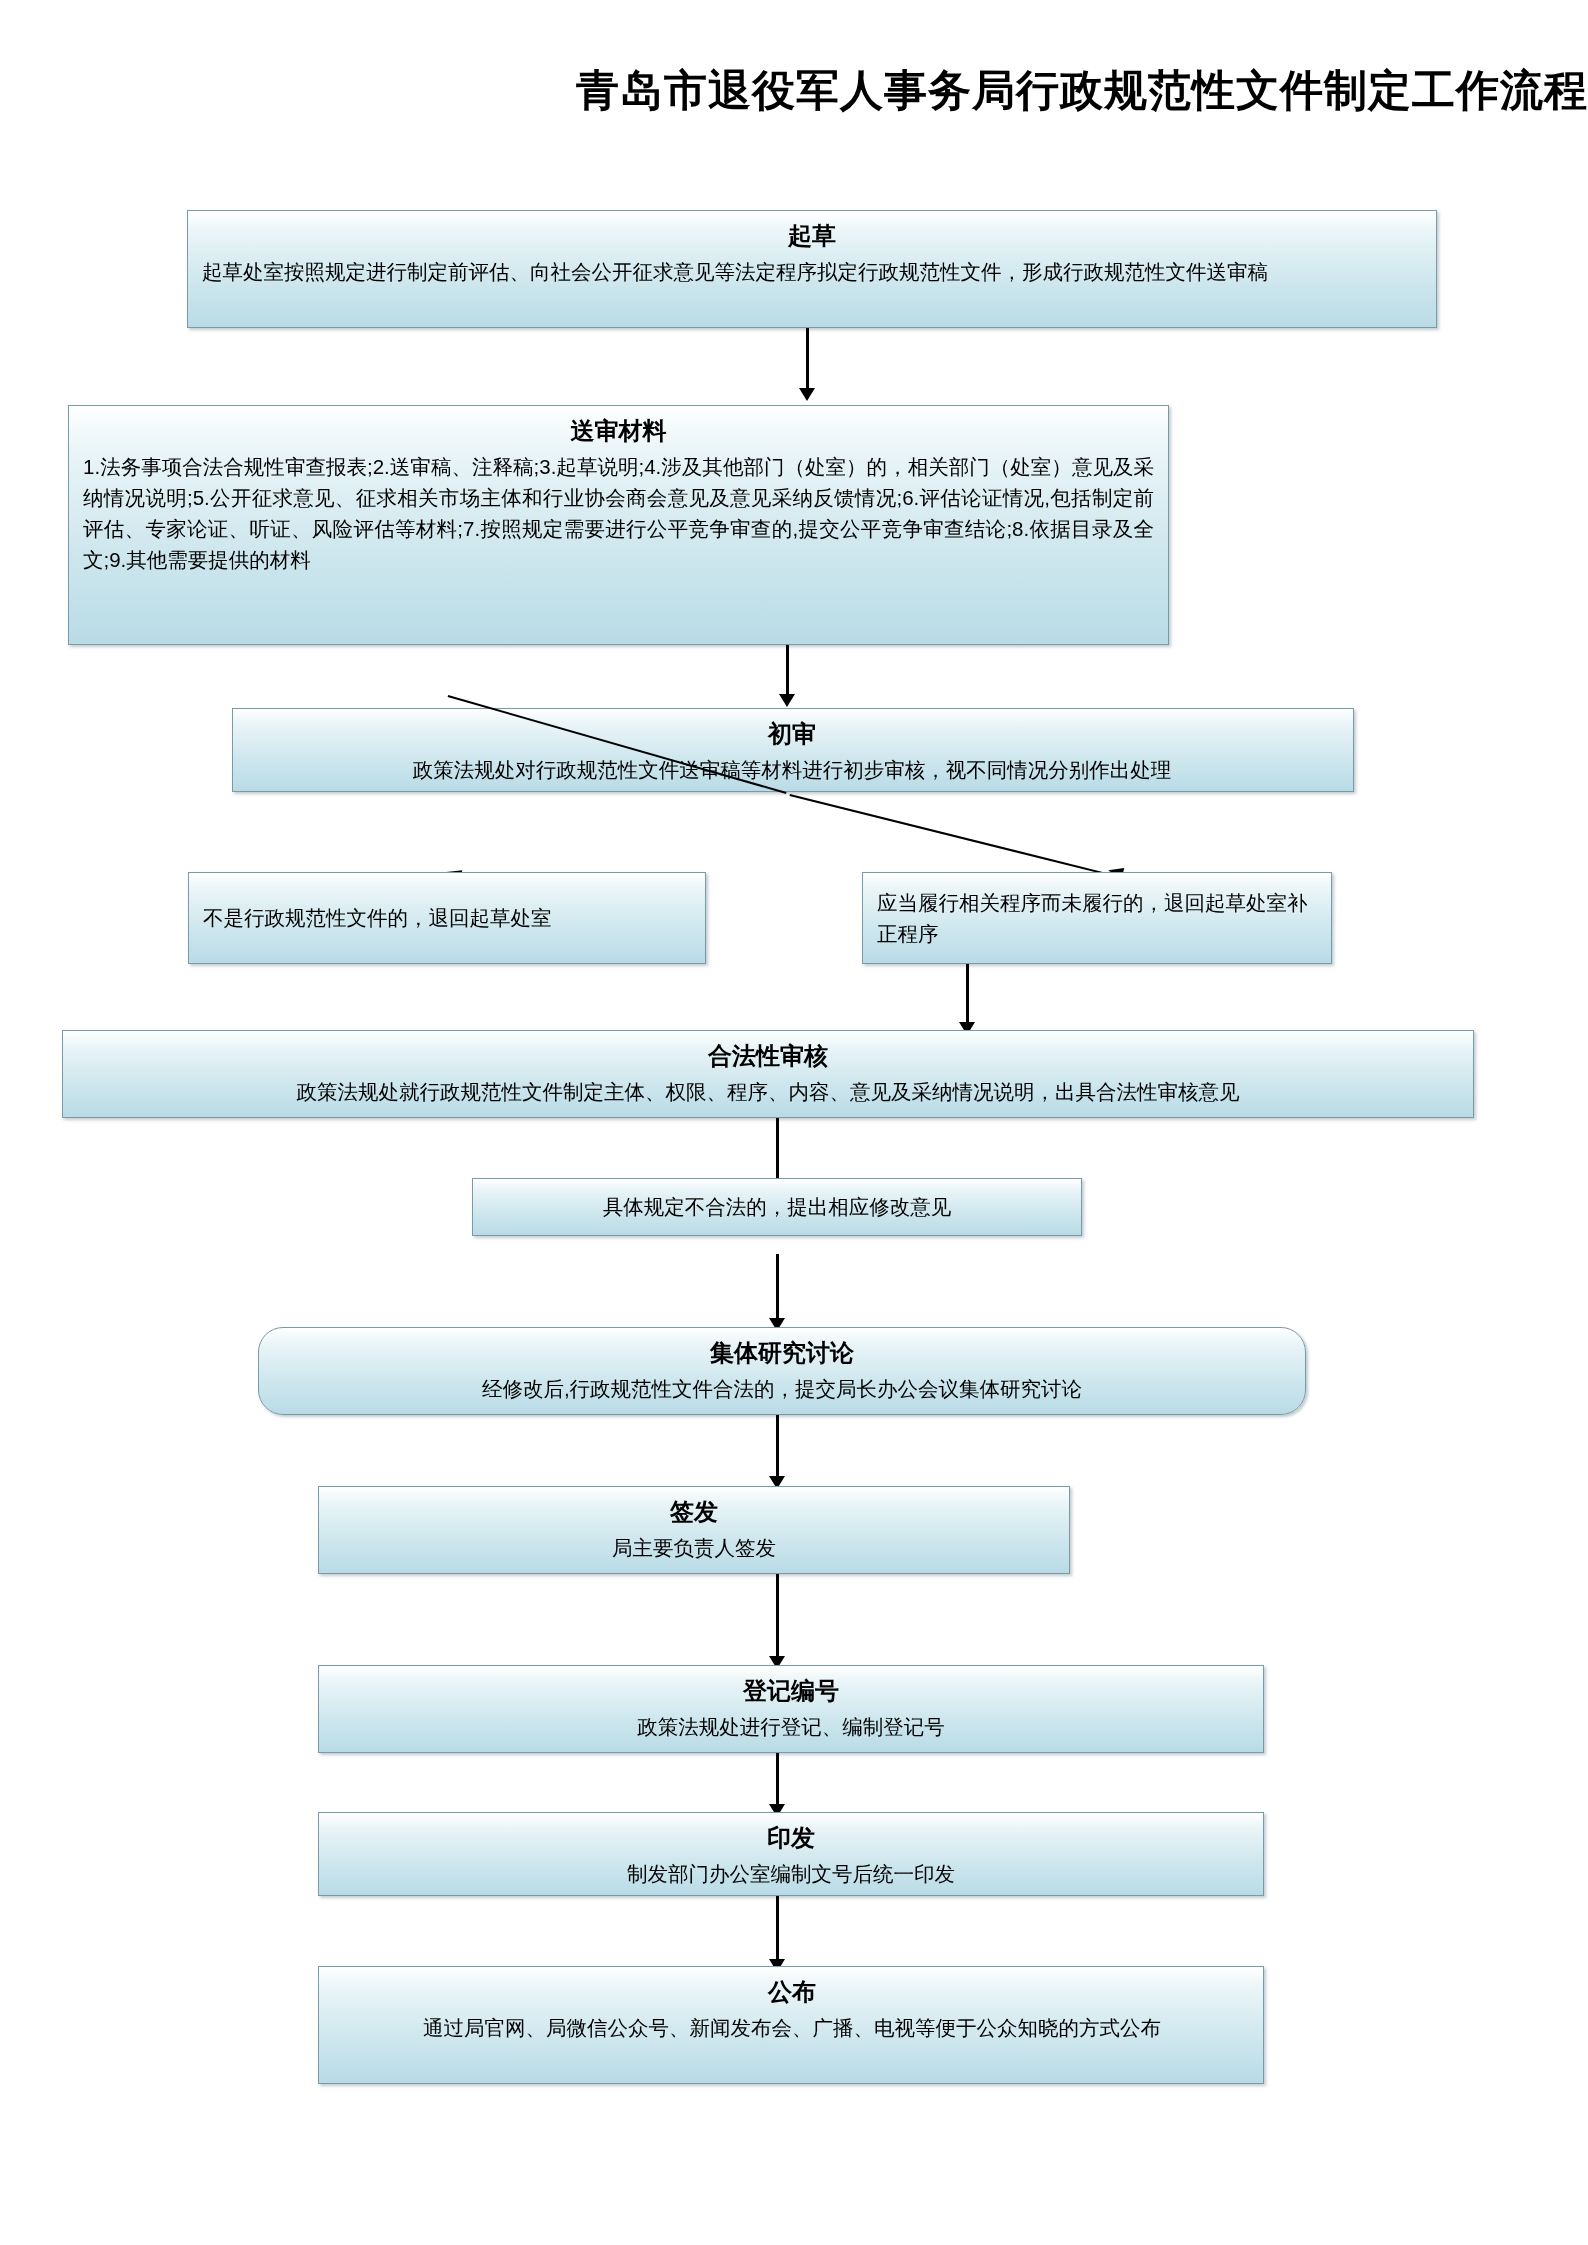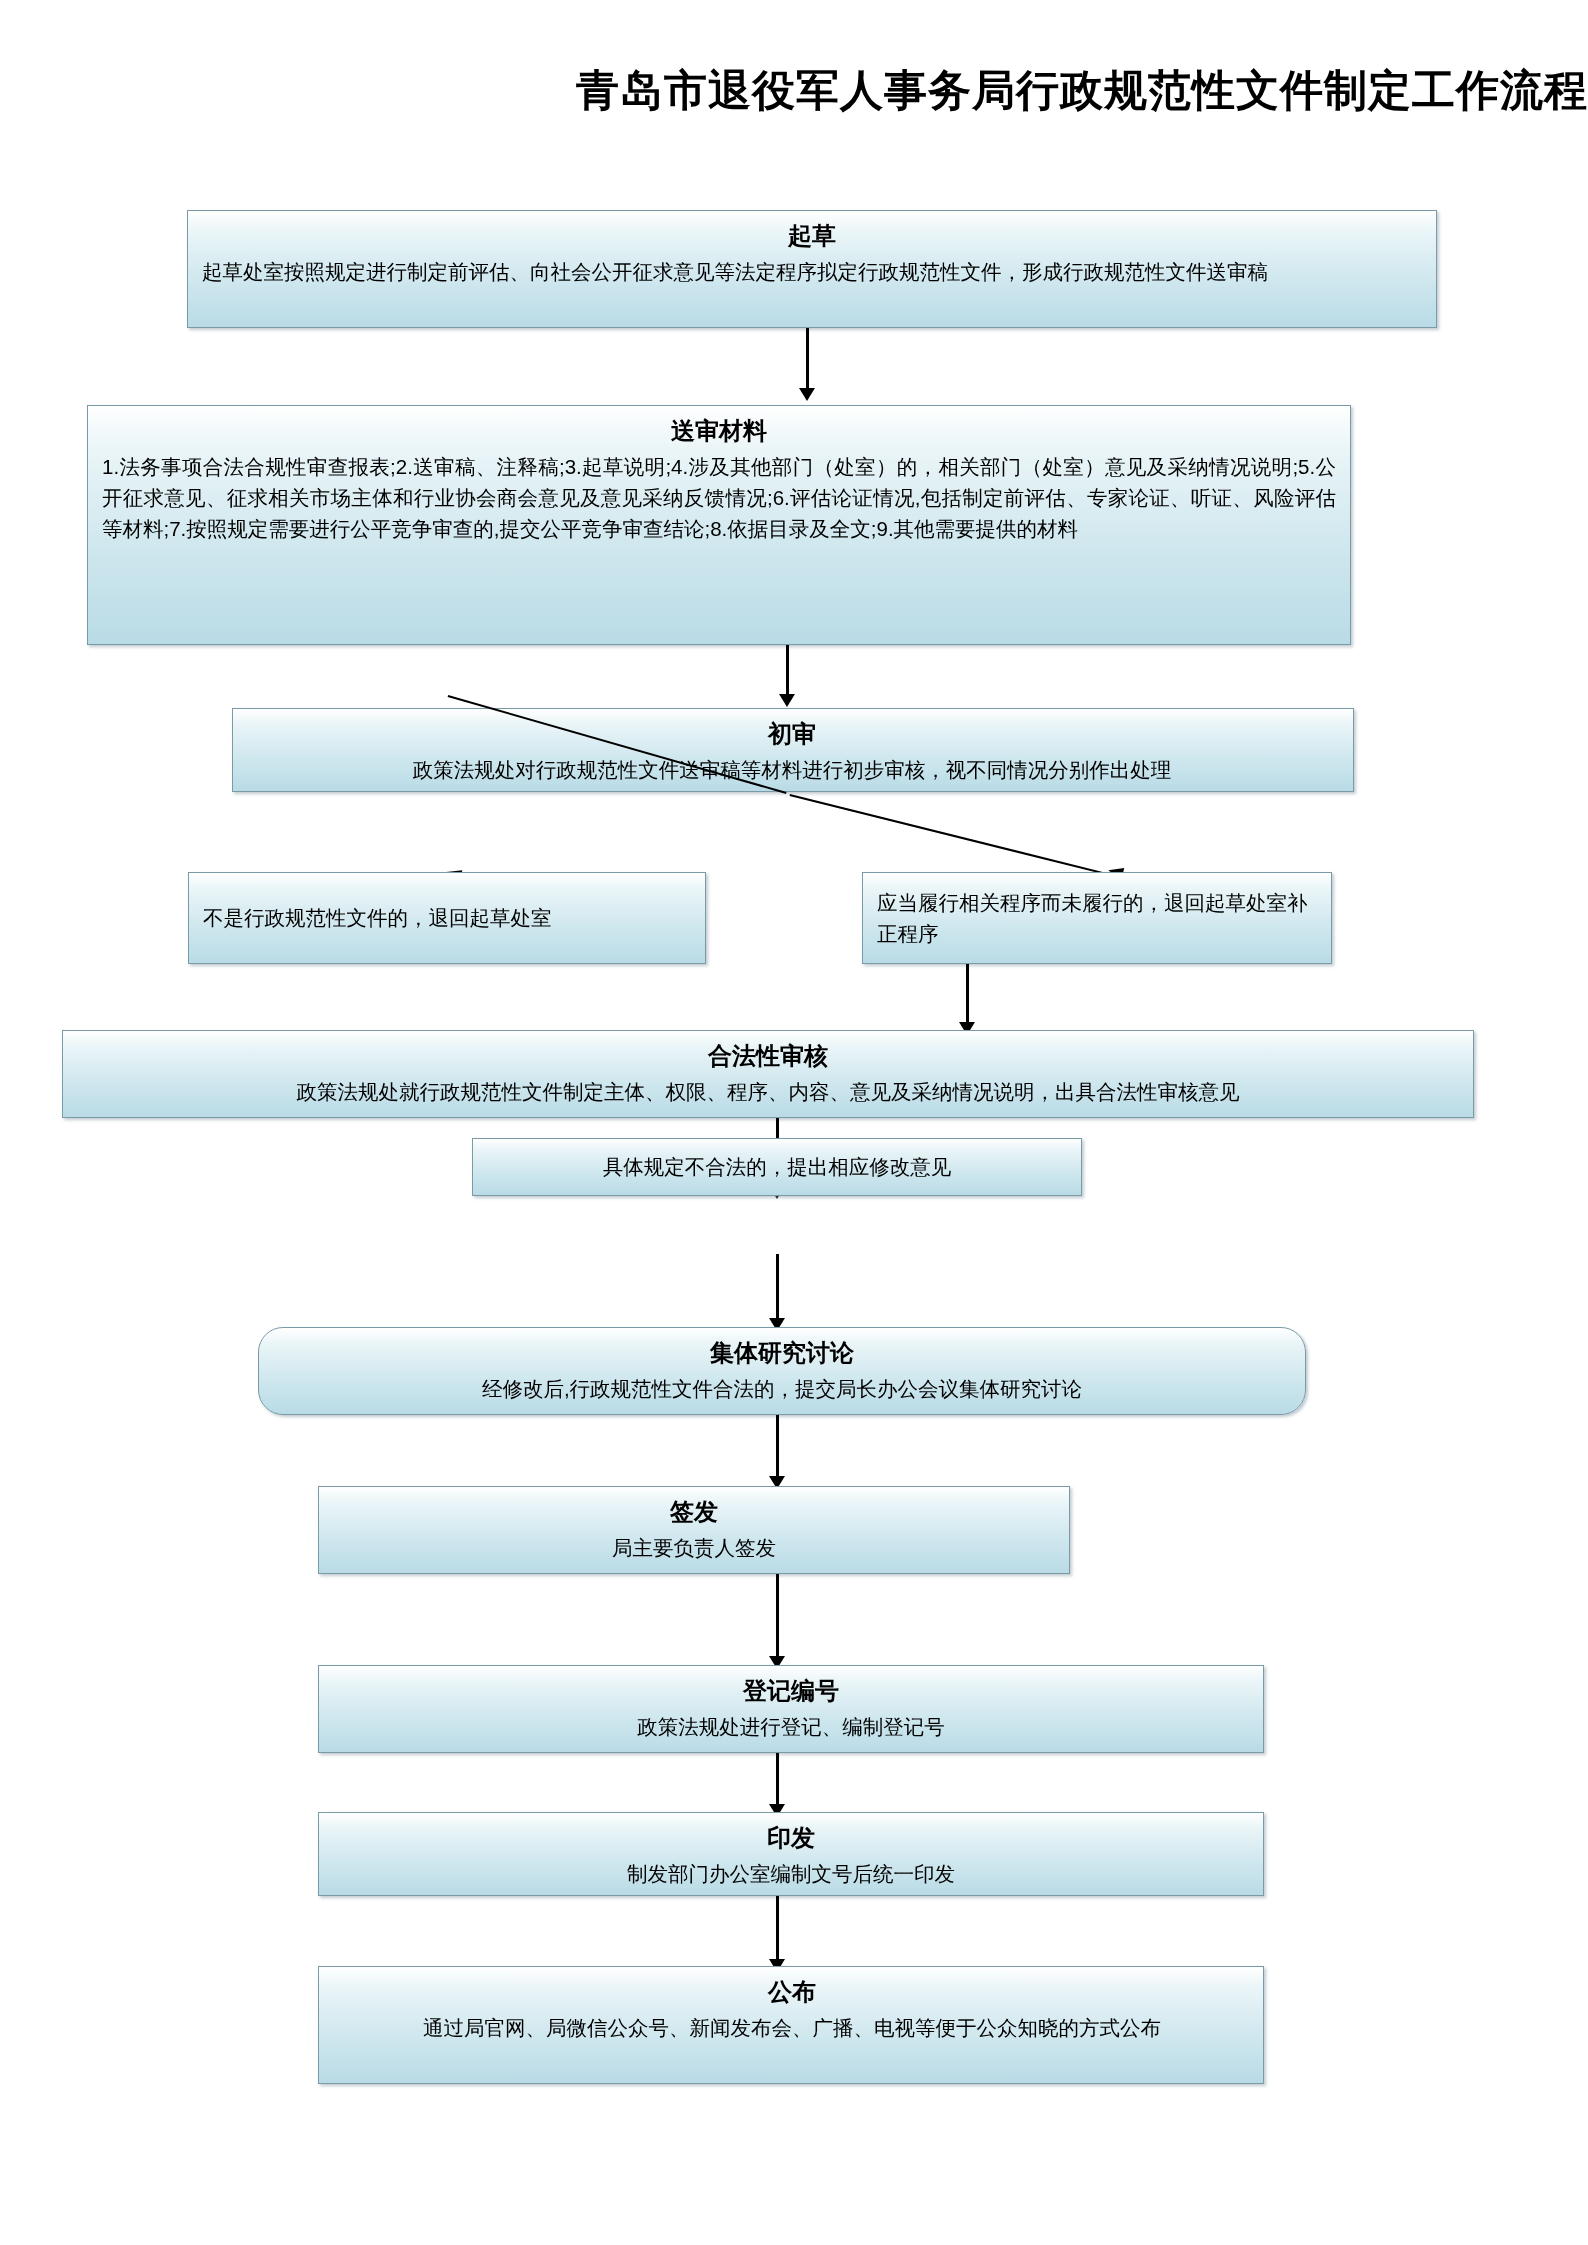--- a/index.html
+++ b/index.html
@@ -93,21 +93,21 @@
   <div id="title">青岛市退役军人事务局行政规范性文件制定工作流程</div>
 
   <div class="box" style="left:187px; top:210px; width:1250px; height:118px;">
     <span class="hdr">起草</span>
     <span class="body just">起草处室按照规定进行制定前评估、向社会公开征求意见等法定程序拟定行政规范性文件，形成行政规范性文件送审稿</span>
   </div>
 
   <div class="arrow-v" style="left:806px; top:328px; height:64px;"></div>
   <div class="arrow-head-down" style="left:799px; top:388px;"></div>
 
-  <div class="box" style="left:87px; top:405px; width:1264px; height:240px;">
+  <div class="box" style="left:68px; top:405px; width:1101px; height:240px;">
     <span class="hdr">送审材料</span>
     <span class="body just">1.法务事项合法合规性审查报表;2.送审稿、注释稿;3.起草说明;4.涉及其他部门（处室）的，相关部门（处室）意见及采纳情况说明;5.公开征求意见、征求相关市场主体和行业协会商会意见及意见采纳反馈情况;6.评估论证情况,包括制定前评估、专家论证、听证、风险评估等材料;7.按照规定需要进行公平竞争审查的,提交公平竞争审查结论;8.依据目录及全文;9.其他需要提供的材料</span>
   </div>
 
   <div class="arrow-v" style="left:786px; top:645px; height:53px;"></div>
   <div class="arrow-head-down" style="left:779px; top:694px;"></div>
 
   <div class="box" style="left:232px; top:708px; width:1122px; height:84px;padding-left:12px;">
     <span class="hdr">初审</span>
     <span class="body ctr">政策法规处对行政规范性文件送审稿等材料进行初步审核，视不同情况分别作出处理</span>
@@ -131,21 +131,21 @@
   <div class="arrow-head-down" style="left:959px; top:1022px;"></div>
 
   <div class="box" style="left:62px; top:1030px; width:1412px; height:88px;">
     <span class="hdr">合法性审核</span>
     <span class="body ctr">政策法规处就行政规范性文件制定主体、权限、程序、内容、意见及采纳情况说明，出具合法性审核意见</span>
   </div>
 
   <div class="arrow-v" style="left:776px; top:1118px; height:72px;"></div>
   <div class="arrow-head-down" style="left:769px; top:1186px;"></div>
 
-  <div class="box" style="left:472px; top:1138px; width:610px; height:58px; display:flex; align-items:center; justify-content:center;">
+  <div class="box" style="left:472px; top:1178px; width:610px; height:58px; display:flex; align-items:center; justify-content:center;">
     <span class="body ctr">具体规定不合法的，提出相应修改意见</span>
   </div>
 
   <div class="arrow-v" style="left:776px; top:1254px; height:68px;"></div>
   <div class="arrow-head-down" style="left:769px; top:1318px;"></div>
 
   <div class="box" style="left:258px; top:1327px; width:1048px; height:88px;border-radius:25px;">
     <span class="hdr">集体研究讨论</span>
     <span class="body ctr">经修改后,行政规范性文件合法的，提交局长办公会议集体研究讨论</span>
   </div>

